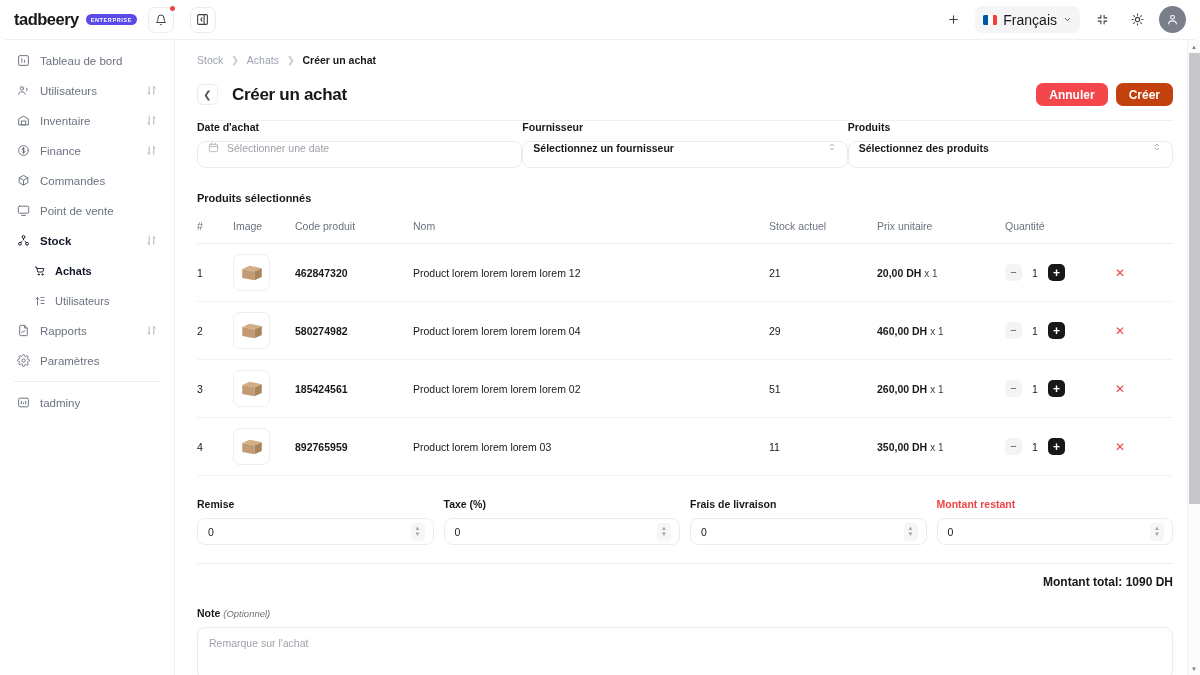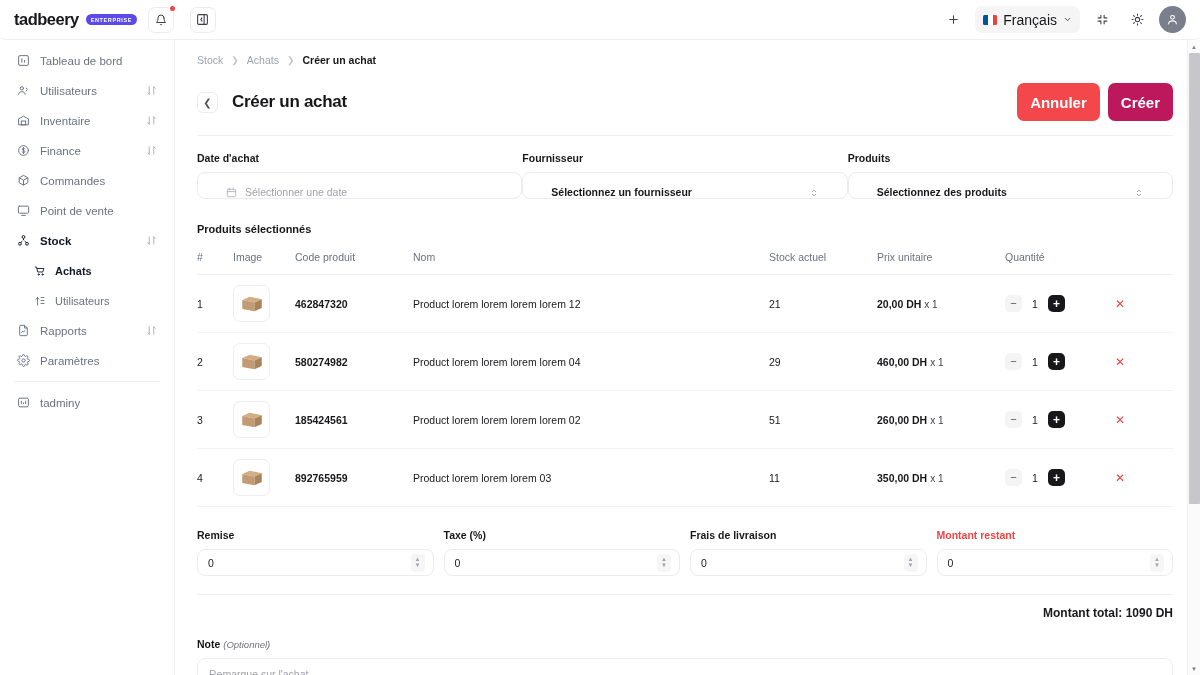--- a/index.html
+++ b/index.html
@@ -102,38 +102,38 @@
   .pagehead { display: flex; align-items: center; margin-top: 17px; }
   .backbtn {
     width: 21px; height: 21px; border-radius: 6px;
     border: 1px solid #ececee; background: #fff;
     display: flex; align-items: center; justify-content: center;
     font-size: 10px; color: #52525b; cursor: pointer;
   }
   .pagetitle { font-size: 17px; font-weight: 700; margin-left: 14px; letter-spacing: -.3px; }
   .head-actions { margin-left: auto; display: flex; gap: 8px; }
   .btn {
-    height: 38px; padding: 0 13px; border-radius: 7px;
-    font-size: 15px; font-weight: 700; border: none; cursor: pointer;
+    height: 23px; padding: 0 13px; border-radius: 7px;
+    font-size: 12px; font-weight: 700; border: none; cursor: pointer;
     display: flex; align-items: center;
   }
   .btn.cancel { background: #f4474c; color: #fff; }
-  .btn.create { background: #be185d; color: #fff; }
+  .btn.create { background: #c2410c; color: #fff; }
 
   .divider { height: 1px; background: #f0f0f1; margin-top: 14px; }
 
   
-  .form-row { display: flex; gap: 0; margin-top: 16px; }
+  .form-row { display: flex; gap: 0; }
   .field { flex: 1; min-width: 0; }
   .flabel { font-size: 10.5px; font-weight: 700; color: #18181b; margin-bottom: 8px; display: block; }
   .flabel.danger { color: #ef4444; }
   .control {
     height: 27px; border: 1px solid #ececee; border-radius: 8px;
-    background: #fff; display: flex; align-items: flex-end;
-    padding: 0 28px; font-size: 10.5px; cursor: pointer;
+    background: #fff; display: flex; align-items: flex-start;
+    padding: 0 10px; font-size: 10.5px; cursor: pointer;
   }
   .control .ph { color: #a1a1aa; }
   .control .val { color: #18181b; font-weight: 700; }
   .control .left-ico { margin-right: 8px; display: flex; }
   .control .right-ico { margin-left: auto; color: #a1a1aa; display: flex; }
 
   
   .section-title { font-size: 11px; font-weight: 700; margin-top: 24px; }
   table.ptable { width: 100%; border-collapse: collapse; margin-top: 8px; table-layout: fixed; }
   table.ptable th {

